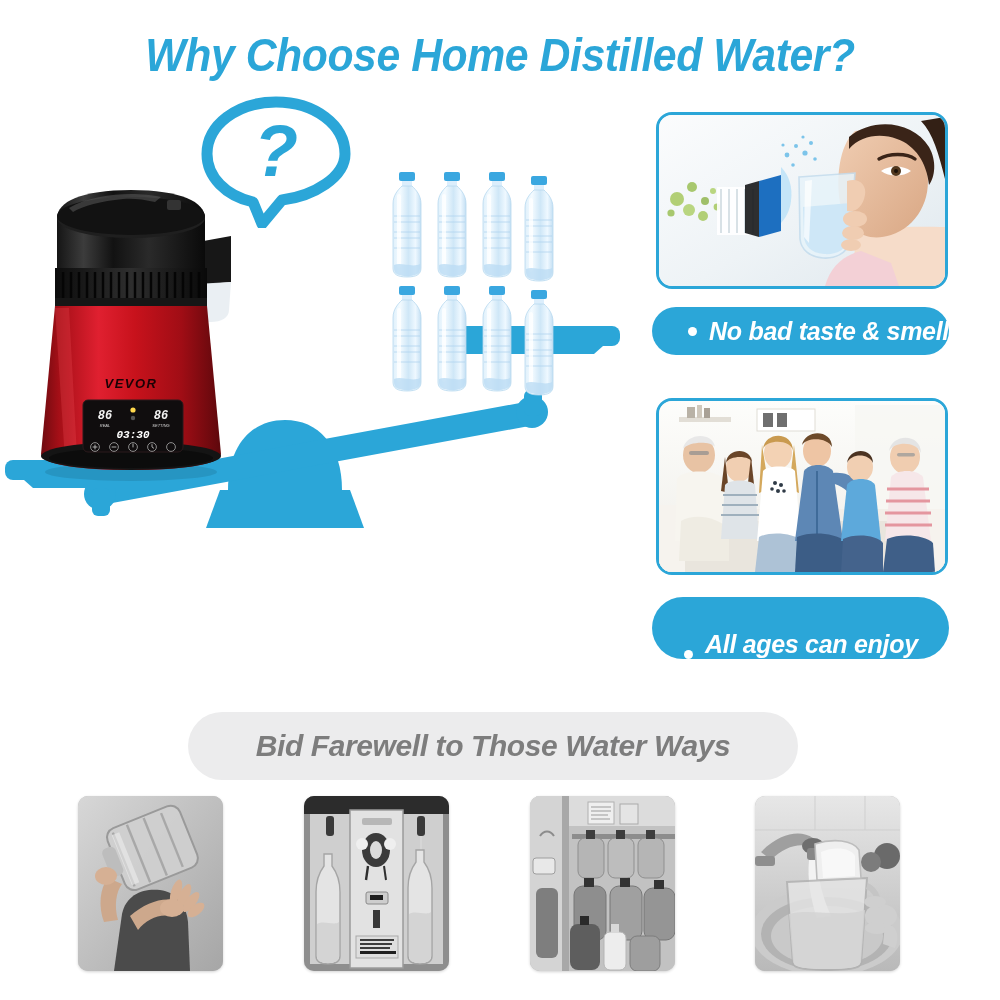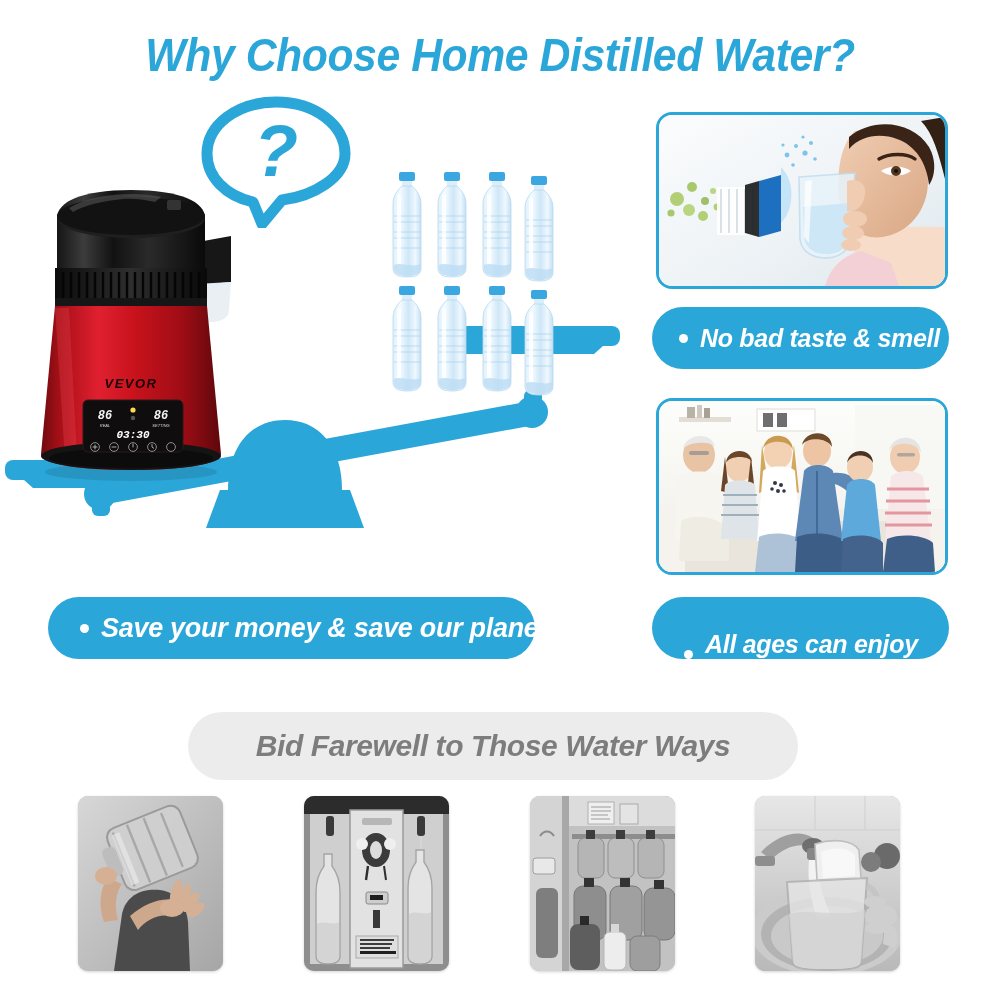--- a/index.html
+++ b/index.html
@@ -33,22 +33,22 @@
     font-weight: 700;
     letter-spacing: -0.3px;
   }
   .pill .dot {
     display: inline-block;
     width: 9px; height: 9px; border-radius: 50%;
     background: #fff; margin-right: 12px; flex: 0 0 auto;
   }
   .pill .ptext { white-space: nowrap; }
 
-  #pill-taste { left: 652px; top: 307px; width: 297px; height: 62px;
-                padding-left: 27px; font-size: 25px; }
+  #pill-taste { left: 652px; top: 307px; width: 297px; height: 48px;
+                padding-left: 27px; font-size: 25px; justify-content: flex-end; }
   #pill-ages  { left: 652px; top: 597px; width: 297px; height: 62px;
                 padding-left: 32px; font-size: 25px; align-items: flex-end; }
   #pill-money { left: 48px;  top: 597px; width: 487px; height: 62px;
                 padding-left: 32px; font-size: 27px; }
 
   
   #banner {
     position: absolute; left: 188px; top: 712px;
     width: 610px; height: 68px;
     background: #ececed; border-radius: 40px;
@@ -293,24 +293,20 @@
   <div class="pill" id="pill-taste">
     <span class="dot"></span>
     <span class="ptext">No bad taste &amp; smell</span>
   </div>
 
   <div class="pill" id="pill-ages">
     <span class="dot"></span>
     <span class="ptext">All ages can enjoy</span>
   </div>
 
-  <div class="pill" id="pill-money">
-    <span class="dot"></span>
-    <span class="ptext">Save your money &amp; save our planet</span>
-  </div>
 
   <div class="photo-card" id="photo-drink">
     <svg viewBox="0 0 286 171" preserveAspectRatio="xMidYMid slice">
       <defs>
         <linearGradient id="bgDrink" x1="0" y1="0" x2="1" y2="1">
           <stop offset="0%" stop-color="#fbfcfd"></stop>
             <stop offset="55%" stop-color="#eef3f6"></stop>
           <stop offset="100%" stop-color="#dfe8ee"></stop>
         </linearGradient>
         <linearGradient id="skin" x1="0" y1="0" x2="1" y2="1">

